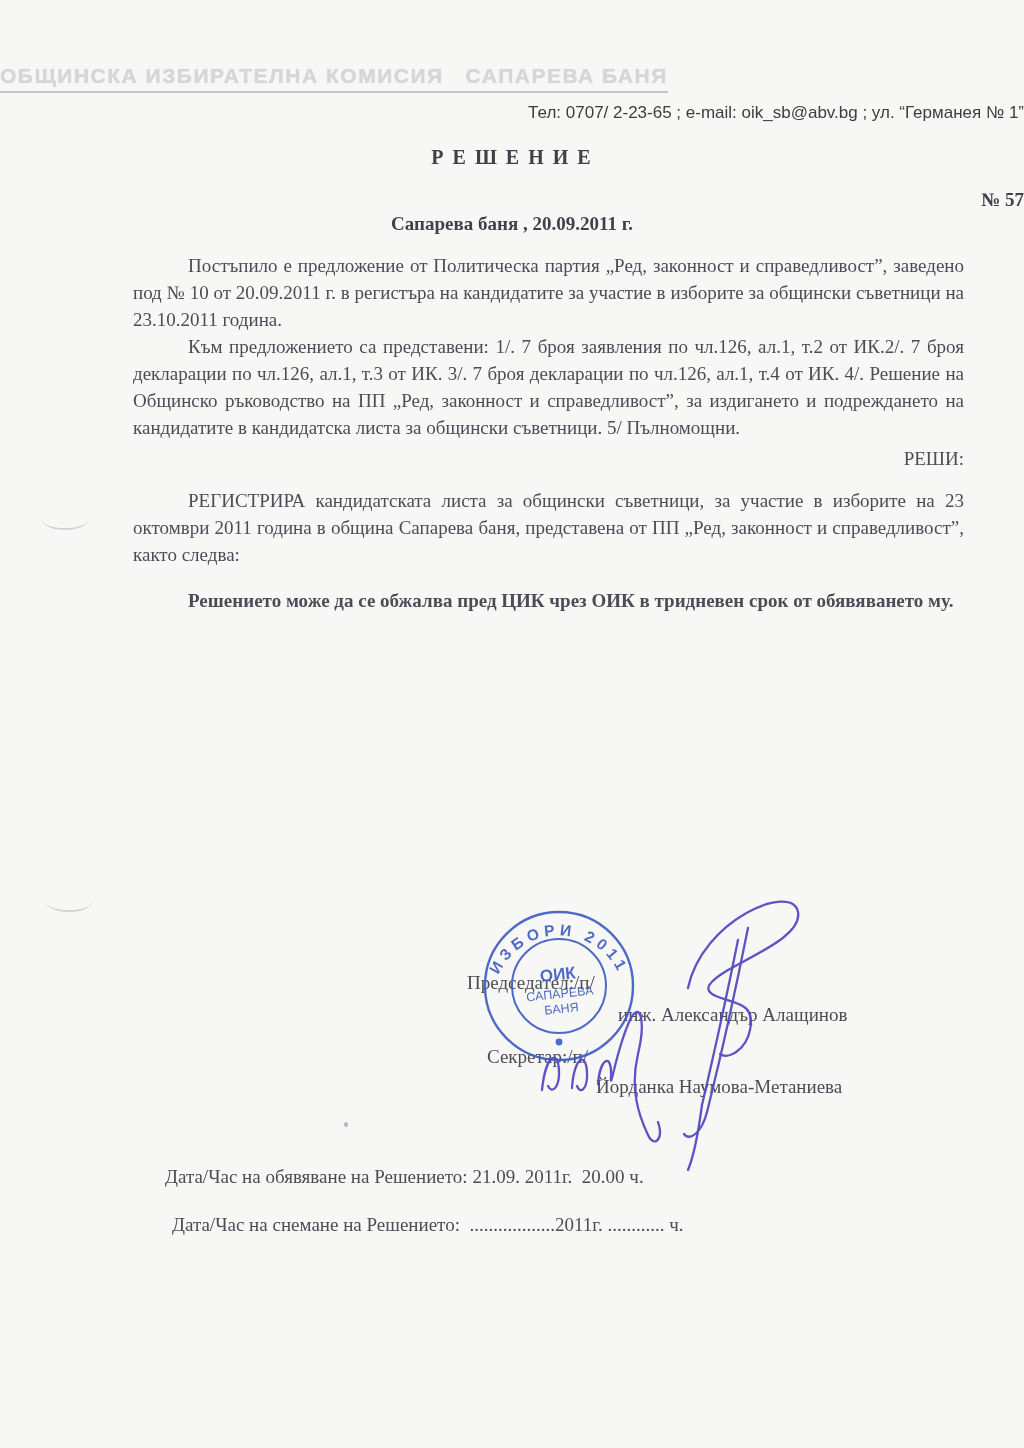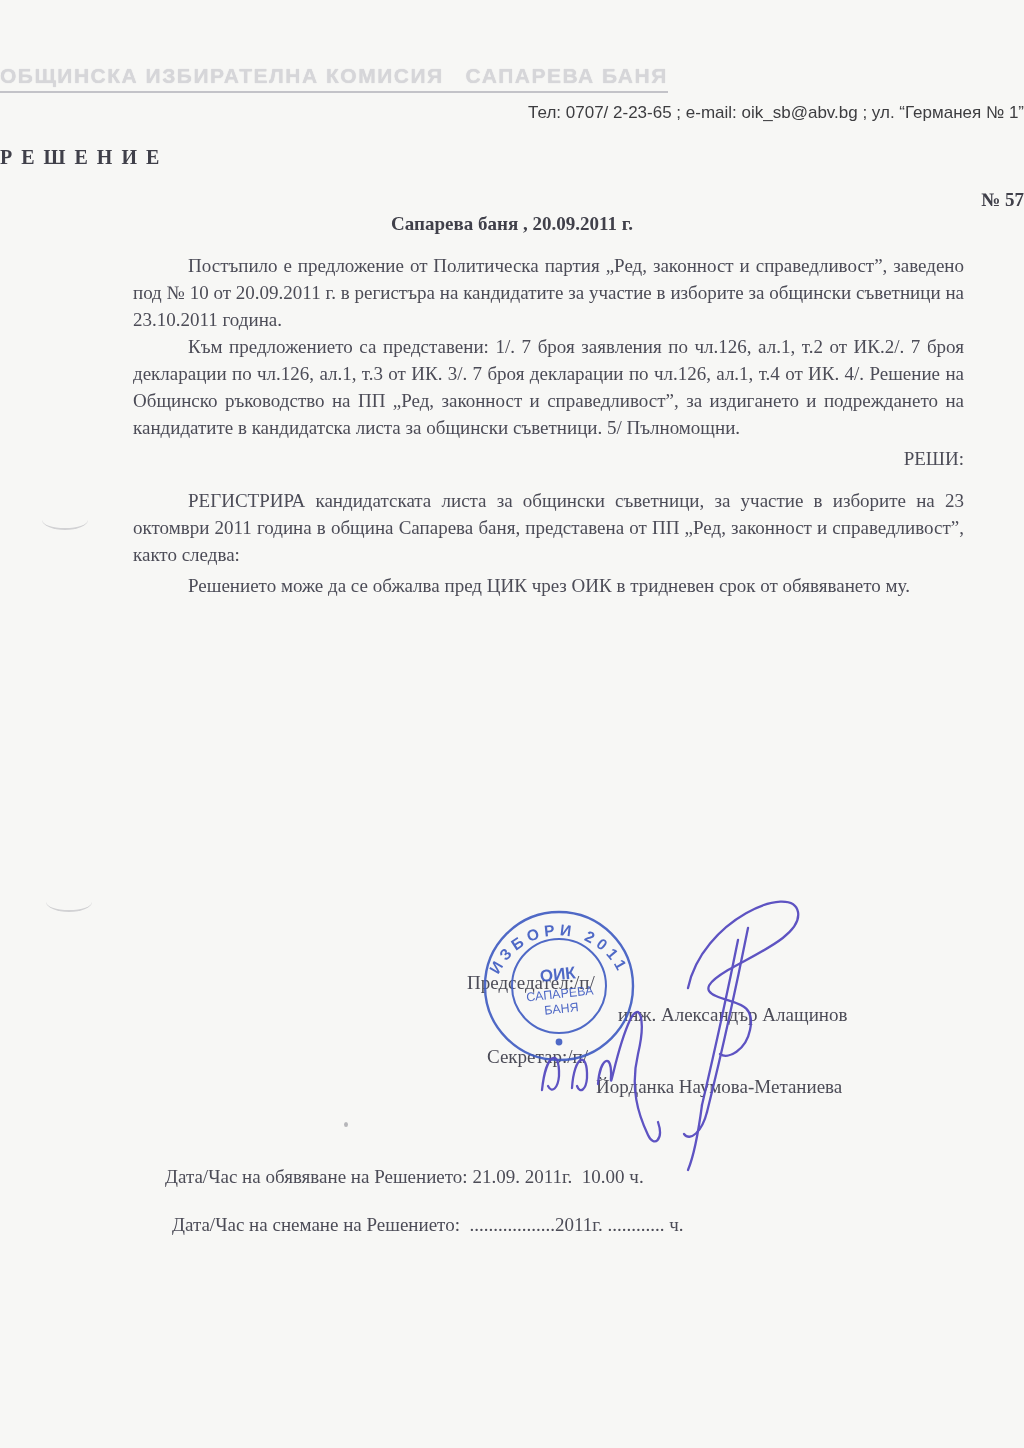--- a/index.html
+++ b/index.html
@@ -46,42 +46,42 @@
     text-align:right;
     font-family:"Liberation Sans", sans-serif;
     font-size:17px;
     color:var(--contact-ink);
     white-space:pre;
   }
 
   
   .doc-title{
     position:absolute;top:146px;left:0;right:0;
-    font-weight:bold;font-size:20px;
+    text-align:center;font-weight:bold;font-size:20px;
     letter-spacing:2px;color:var(--bold-ink);white-space:pre;
   }
   .doc-number{
     position:absolute;top:189px;left:0;right:0;
     text-align:right;font-weight:bold;font-size:19px;color:var(--bold-ink);
   }
   .doc-place-date{
     position:absolute;top:213px;left:0;right:0;
     text-align:center;font-weight:bold;font-size:19px;color:var(--bold-ink);
   }
 
   
   .content{
     position:absolute;left:133px;top:252px;width:831px;
     font-size:19px;line-height:27px;
   }
   .para{margin:0;text-indent:55px;text-align:justify;}
   .reshi{margin-top:4px;text-align:right;}
   .register{margin-top:15px;}
   .candidates{margin:12px 0 0 54px;padding:0;list-style:none;line-height:26px;}
-  .appeal{margin-top:4px;}
+  .appeal{margin-top:19px;font-weight:bold;}
 
   
   .signature-area{position:absolute;left:0;top:890px;width:1024px;height:300px;}
   .sig-label,.sig-name{position:absolute;font-size:19px;color:var(--text-ink);white-space:pre;}
   .chairman-label{left:467px;top:82px;}
   .chairman-name{left:618px;top:114px;}
   .secretary-label{left:487px;top:156px;}
   .secretary-name{left:596px;top:186px;}
   .stamp-svg{position:absolute;left:478px;top:16px;opacity:.9;}
   .signatures-svg{position:absolute;left:430px;top:0;pointer-events:none;opacity:.95;}
@@ -159,20 +159,20 @@
         <path d="M277,222 C272,242 260,252 254,244"></path>
         <path d="M272,215 C268,245 263,268 258,280"></path>
 
         <path d="M112,200 C116,162 130,158 129,186 C128,198 122,204 118,196"></path>
         <path d="M142,198 C144,165 158,160 157,188 C156,200 150,204 147,196"></path>
         <path d="M168,194 C170,168 182,162 181,186 C180,205 186,160 200,130 C210,110 216,130 208,164 C200,198 208,224 218,245 C224,258 234,250 228,232"></path>
       </g>
     </svg>
   </section>
 
-  <div class="date-line announce-line">Дата/Час на обявяване на Решението: 21.09. 2011г.  10.00 ч.</div>
+  <div class="date-line announce-line">Дата/Час на обявяване на Решението: 21.09. 2011г.  20.00 ч.</div>
   <div class="date-line removal-line">Дата/Час на снемане на Решението:  ..................2011г. ............ ч.</div>
 
   <div class="margin-curl curl-1"></div>
   <div class="margin-curl curl-2"></div>
   <div class="speck"></div>
 
 </div>
 
 </body></html>

